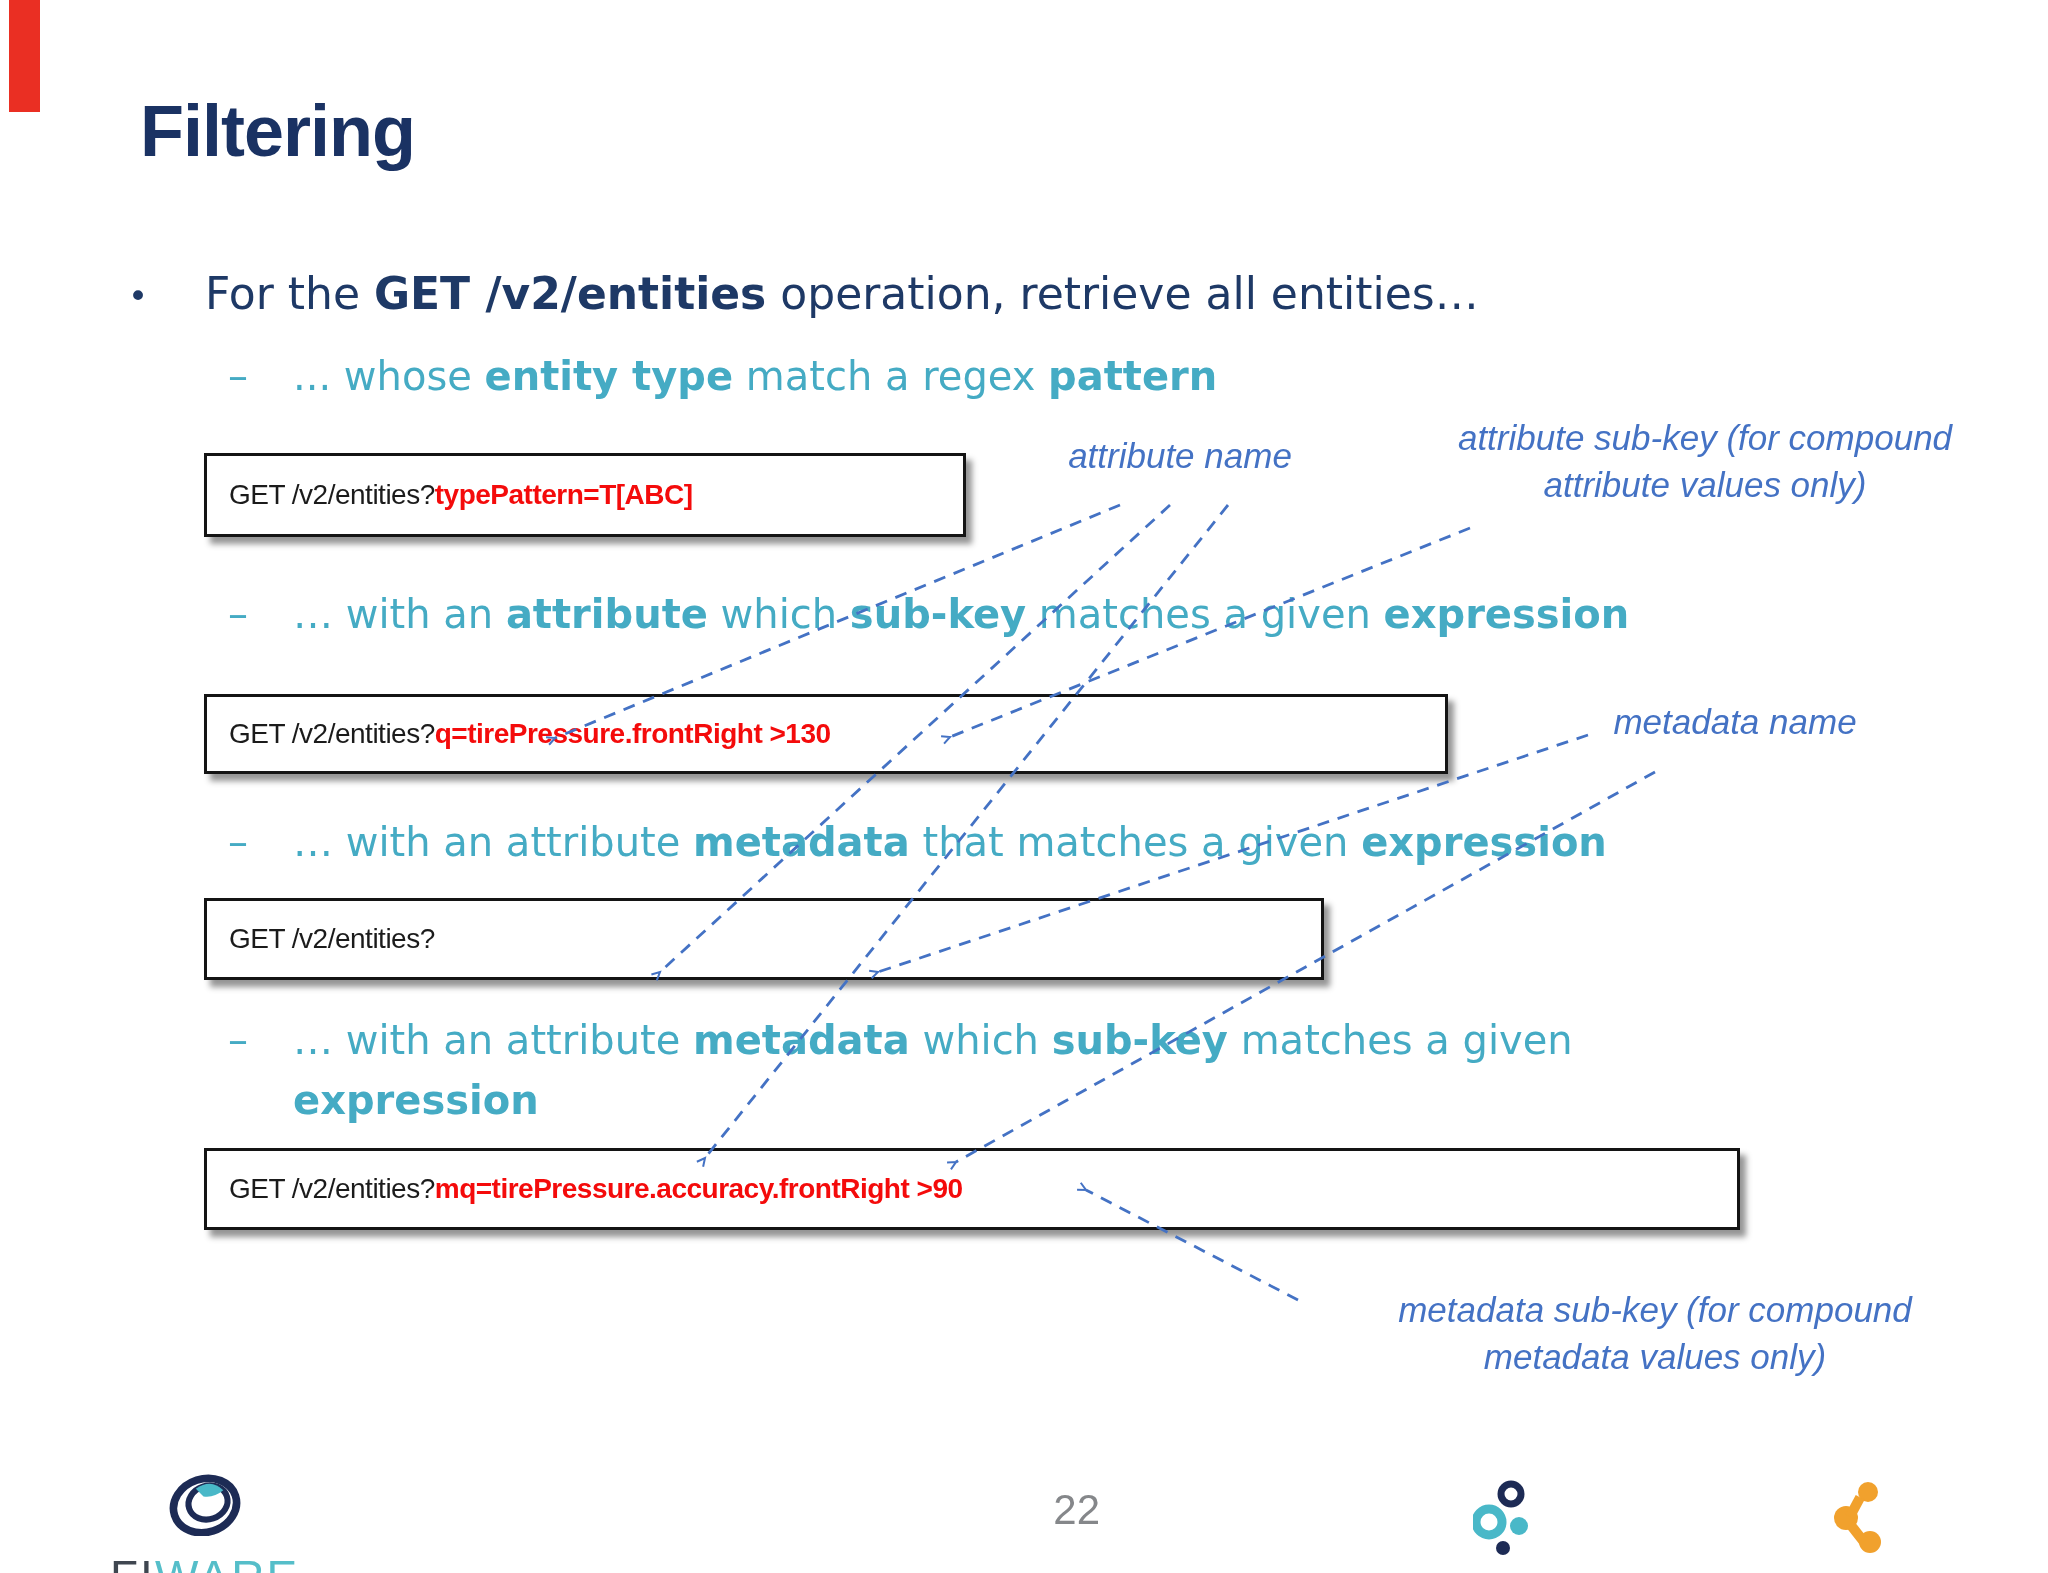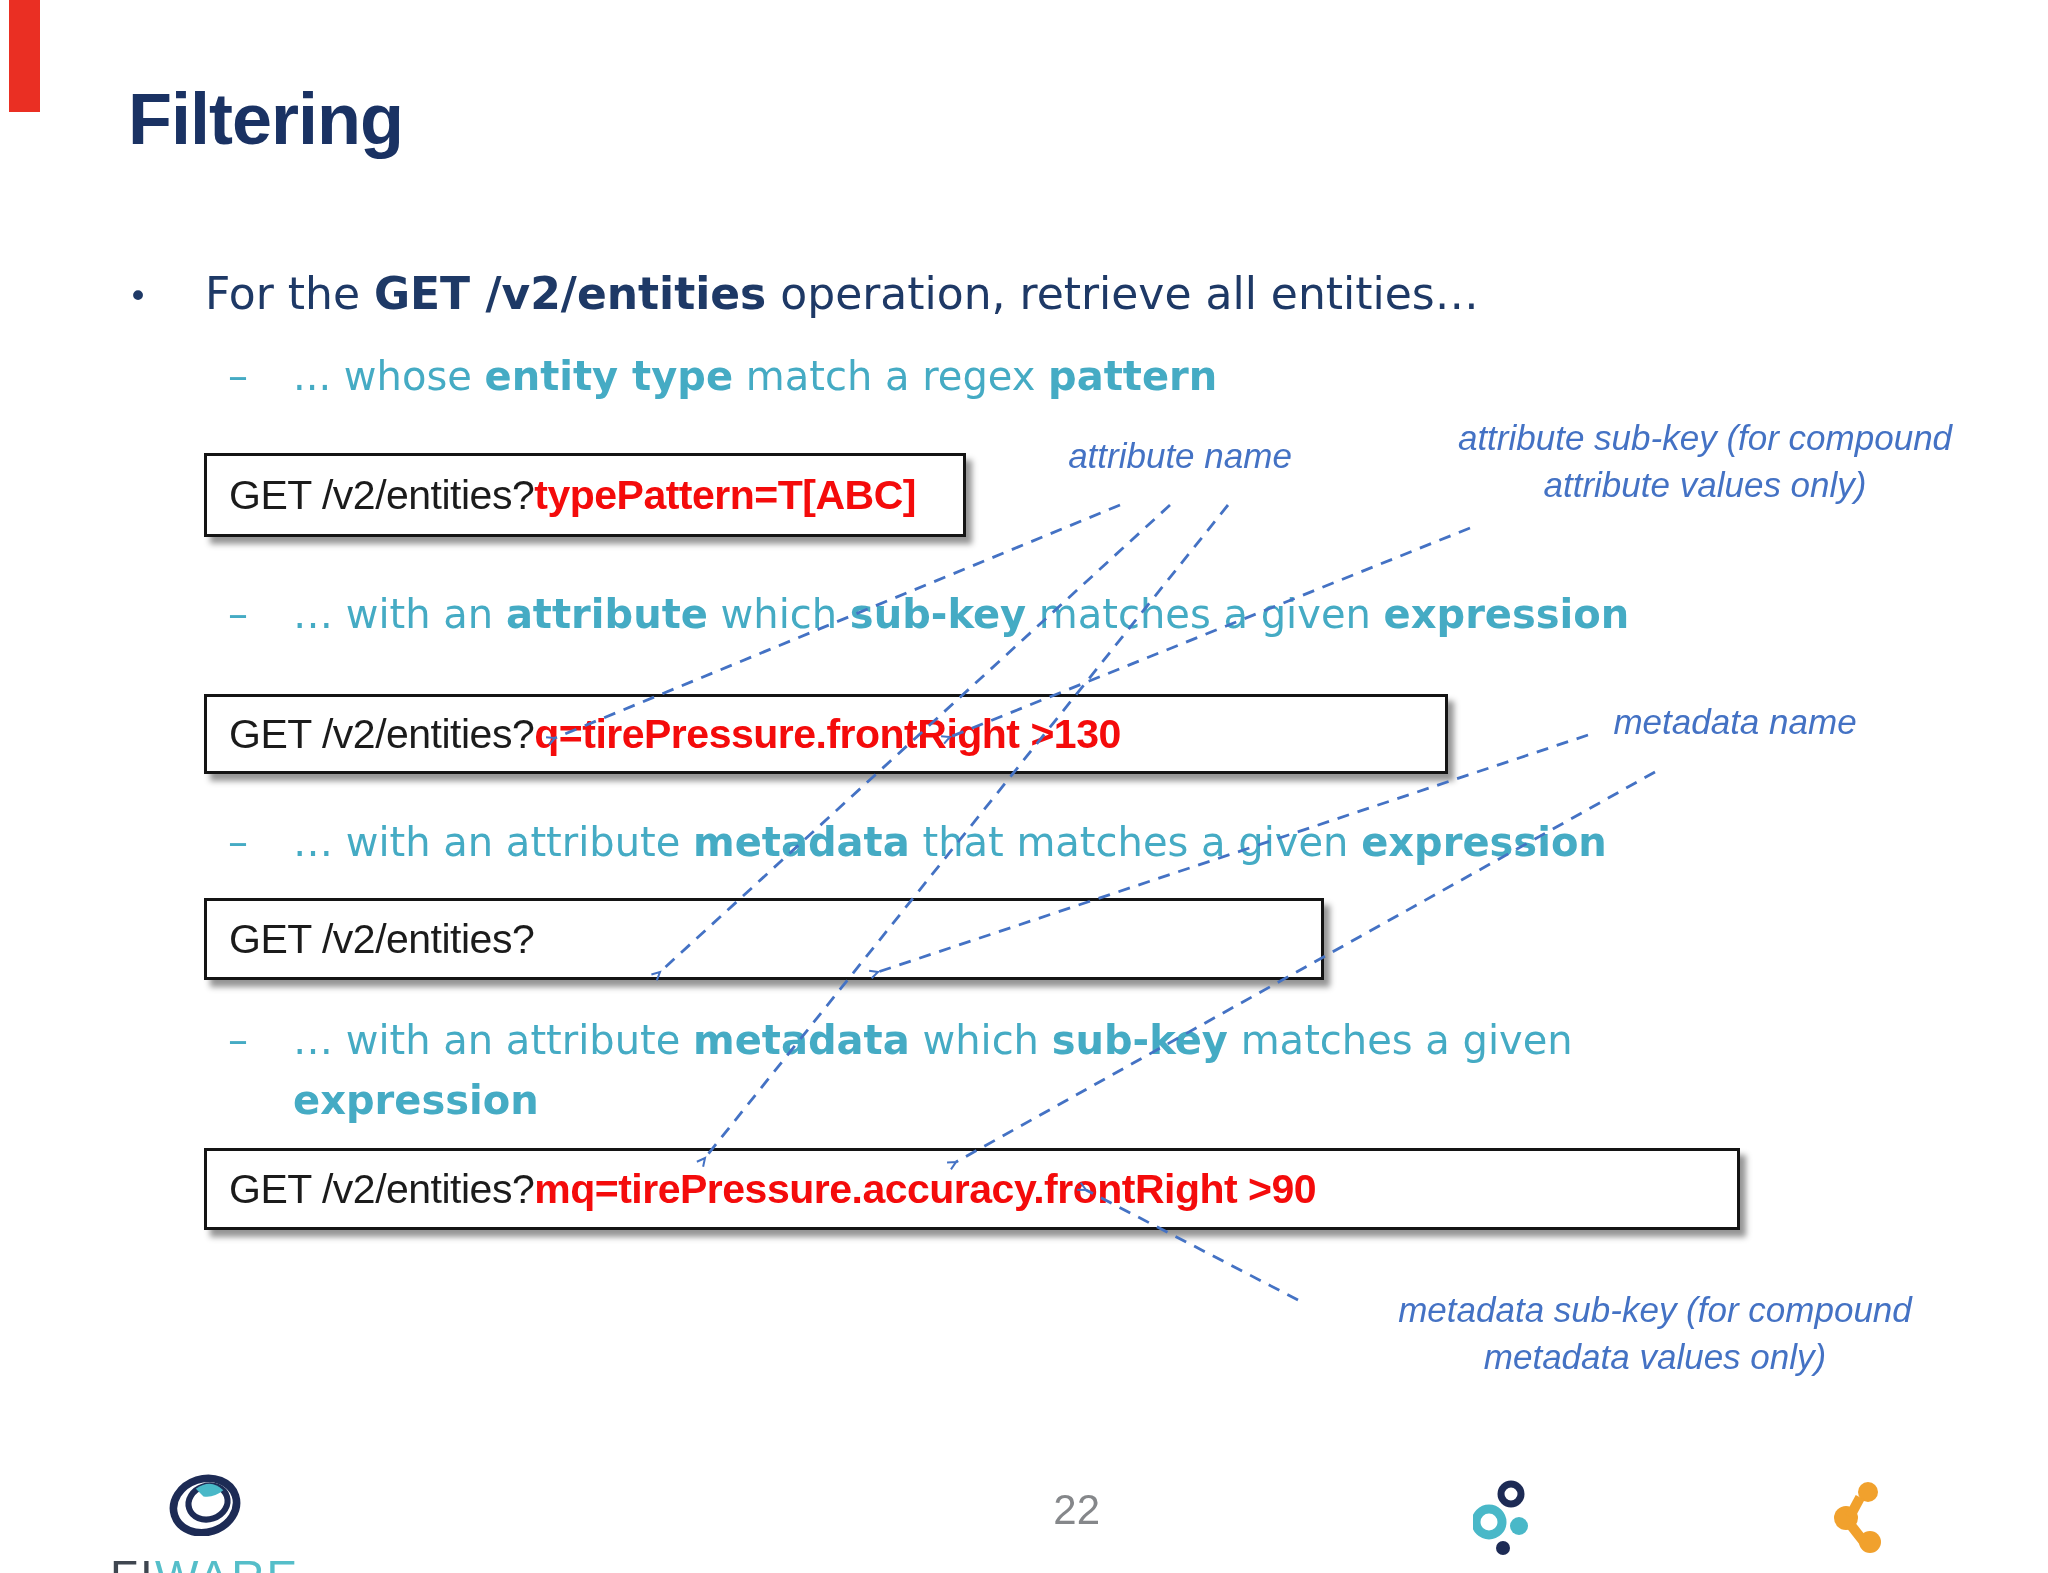--- a/index.html
+++ b/index.html
@@ -2,38 +2,38 @@
 <html><head>
 <meta charset="utf-8">
 <style>
   html,body{margin:0;padding:0;}
   body{width:2048px;height:1573px;background:#ffffff;position:relative;overflow:hidden;
        font-family:"DejaVu Sans","Liberation Sans",sans-serif;}
   .abs{position:absolute;}
 
   .red-bar{left:9px;top:0;width:31px;height:112px;background:#ea2f23;}
 
-  h1.title{left:128px;top:78px;margin:0;font-family:"Liberation Sans",sans-serif;
+  h1.title{left:128px;top:78px;margin:12px;font-family:"Liberation Sans",sans-serif;
            font-size:72px;font-weight:bold;color:#1a3263;letter-spacing:-1px;}
 
   .bullet-row{display:flex;align-items:flex-start;}
   .main-bullet{left:128px;top:268px;width:1800px;font-size:44px;color:#1e3966;line-height:1.2;}
   .main-bullet .marker{width:77px;flex:0 0 77px;font-size:34px;padding-top:8px;}
   .sub-bullet{font-size:40px;color:#45abc4;line-height:1.5;}
   .sub-bullet .marker{width:65px;flex:0 0 65px;}
   .sb1{left:228px;top:346px;width:1500px;}
   .sb2{left:228px;top:584px;width:1650px;}
   .sb3{left:228px;top:812px;width:1650px;}
   .sb4{left:228px;top:1010px;width:1560px;}
   .seg-b{font-weight:bold;}
 
   .code-box{background:#ffffff;border:3px solid #141414;
             box-shadow:6px 7px 6px rgba(0,0,0,0.42);
             display:flex;align-items:center;padding-left:22px;box-sizing:border-box;
-            font-family:"Liberation Sans",sans-serif;font-size:41px;letter-spacing:-0.5px;
+            font-family:"Liberation Sans",sans-serif;font-size:28px;letter-spacing:-0.5px;
             color:#1b1b1b;white-space:nowrap;z-index:2;}
   .code-box .hl{color:#f40b0b;font-weight:bold;}
   .box1{left:204px;top:453px;width:762px;height:84px;}
   .box2{left:204px;top:694px;width:1244px;height:80px;}
   .box3{left:204px;top:898px;width:1120px;height:82px;}
   .box4{left:204px;top:1148px;width:1536px;height:82px;}
 
   .annotation{font-family:Liberation Sans, sans-serif;font-style:italic;
               font-size:35px;color:#4472c4;text-align:center;line-height:1.35;z-index:3;}
   .ann-attr-name{left:1040px;top:432px;width:280px;}

